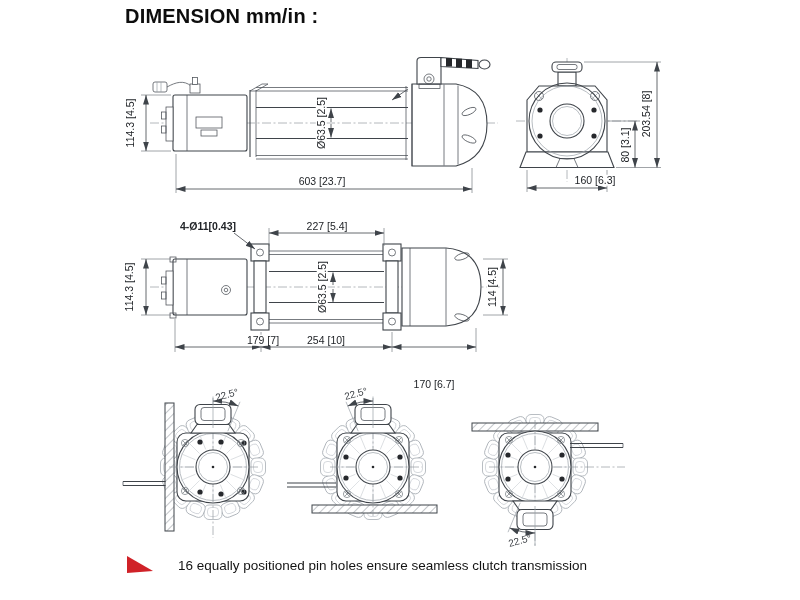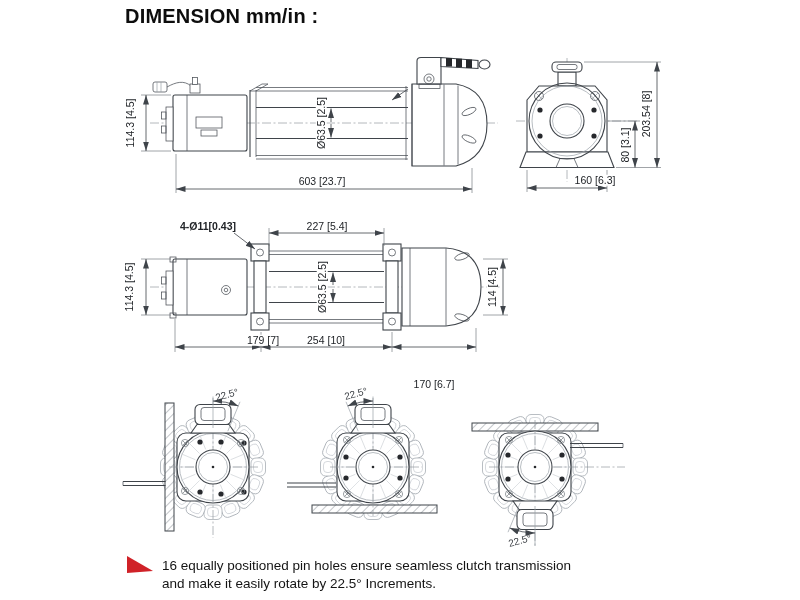--- a/index.html
+++ b/index.html
@@ -26,21 +26,21 @@
   .hb {fill:url(#hatch);stroke:#3f444a;stroke-width:1;}
   .cb {fill:none;stroke:#7b8187;stroke-width:.75;}
 
   
   .dl{position:absolute;font-size:10.5px;line-height:1;color:#212428;background:#fff;
       padding:0 1px;white-space:nowrap;transform:translate(-50%,-50%);}
   .dl.v{transform:translate(-50%,-50%) rotate(-90deg);}
   .dl.a{font-size:10px;background:transparent;color:#3a3e43;
         transform:translate(-50%,-50%) rotate(-15deg);}
 
-  .note{position:absolute;left:162px;top:557px;font-size:13.5px;line-height:18px;color:#141414;}
+  .note{position:absolute;left:178px;top:557px;font-size:13.5px;line-height:18px;color:#141414;}
   .note-marker{position:absolute;left:127px;top:555px;}
 </style>
 </head>
 <body>
 
 <div class="stage">
 
   <h1 class="title">DIMENSION mm/in :</h1>
 
   <svg class="art" width="800" height="600" viewBox="0 0 800 600">
@@ -366,16 +366,15 @@
 
   <span class="dl a" style="left:227px;top:395px;">22.5°</span>
   <span class="dl a" style="left:356px;top:394px;">22.5°</span>
   <span class="dl a" style="left:520px;top:541px;">22.5°</span>
 
   <svg class="note-marker" width="28" height="20">
     <polygon points="0,1 26,16 0,18" fill="#d02228"></polygon>
   </svg>
   <div class="note">
     <div>16 equally positioned pin holes ensure seamless clutch transmission</div>
-    <div>and make it easily rotate by 22.5° Increments.</div>
   </div>
 
 </div>
 
 </body></html>

